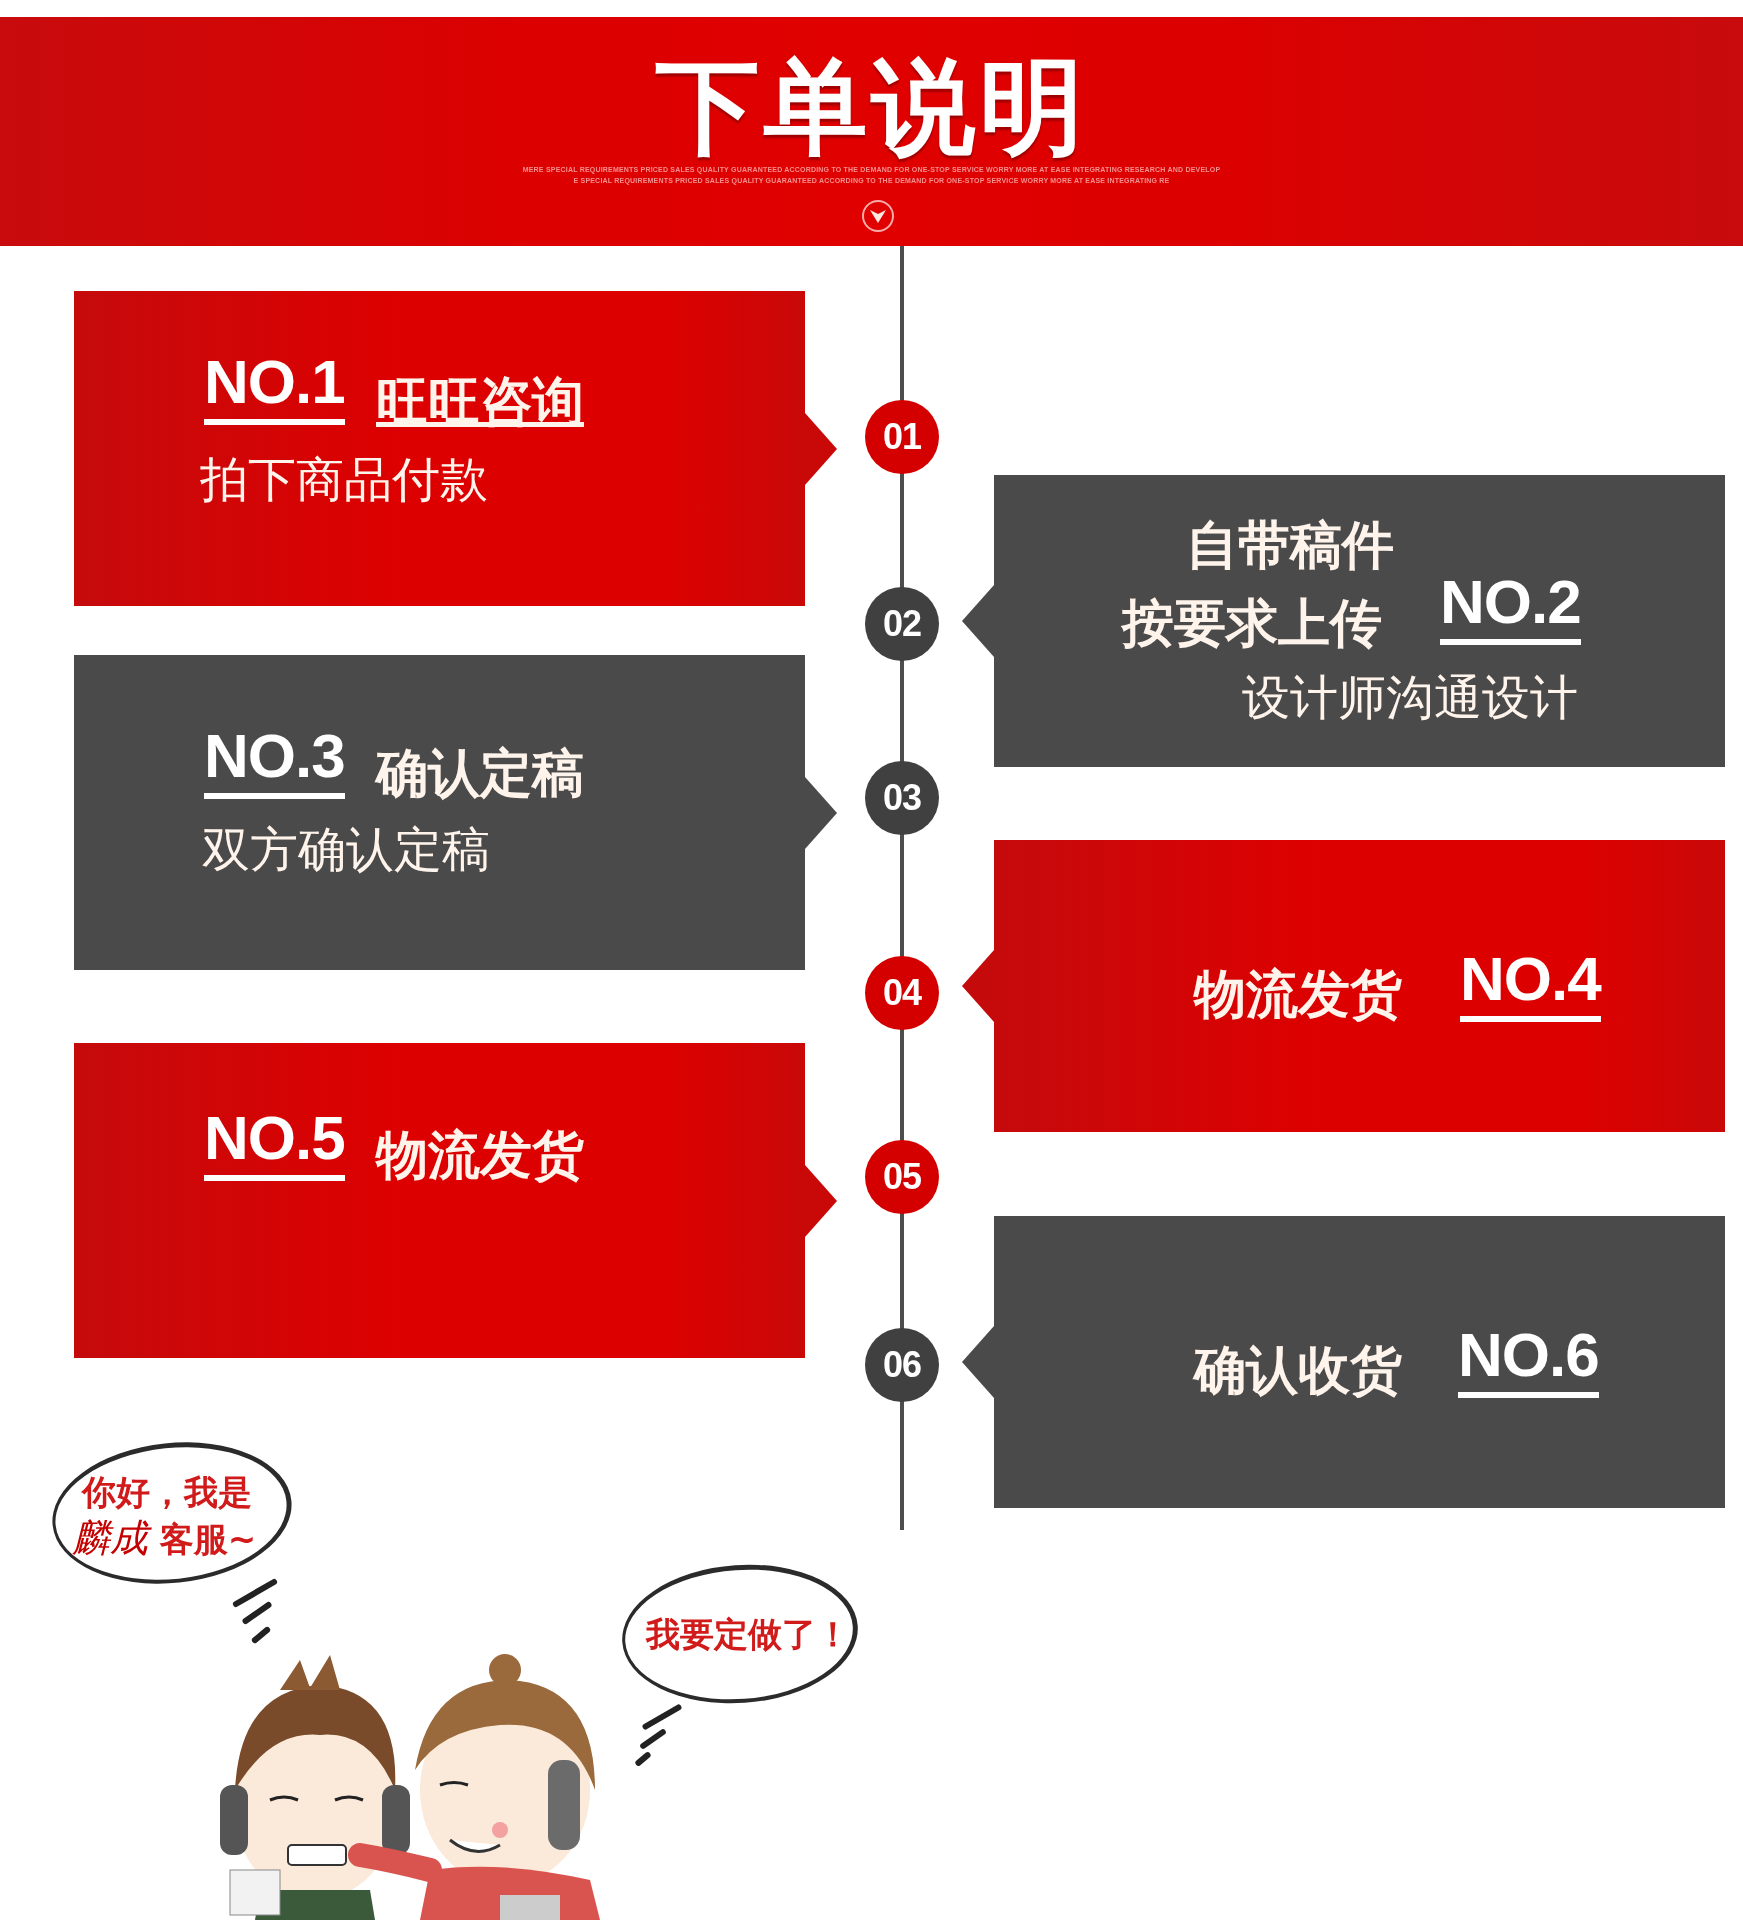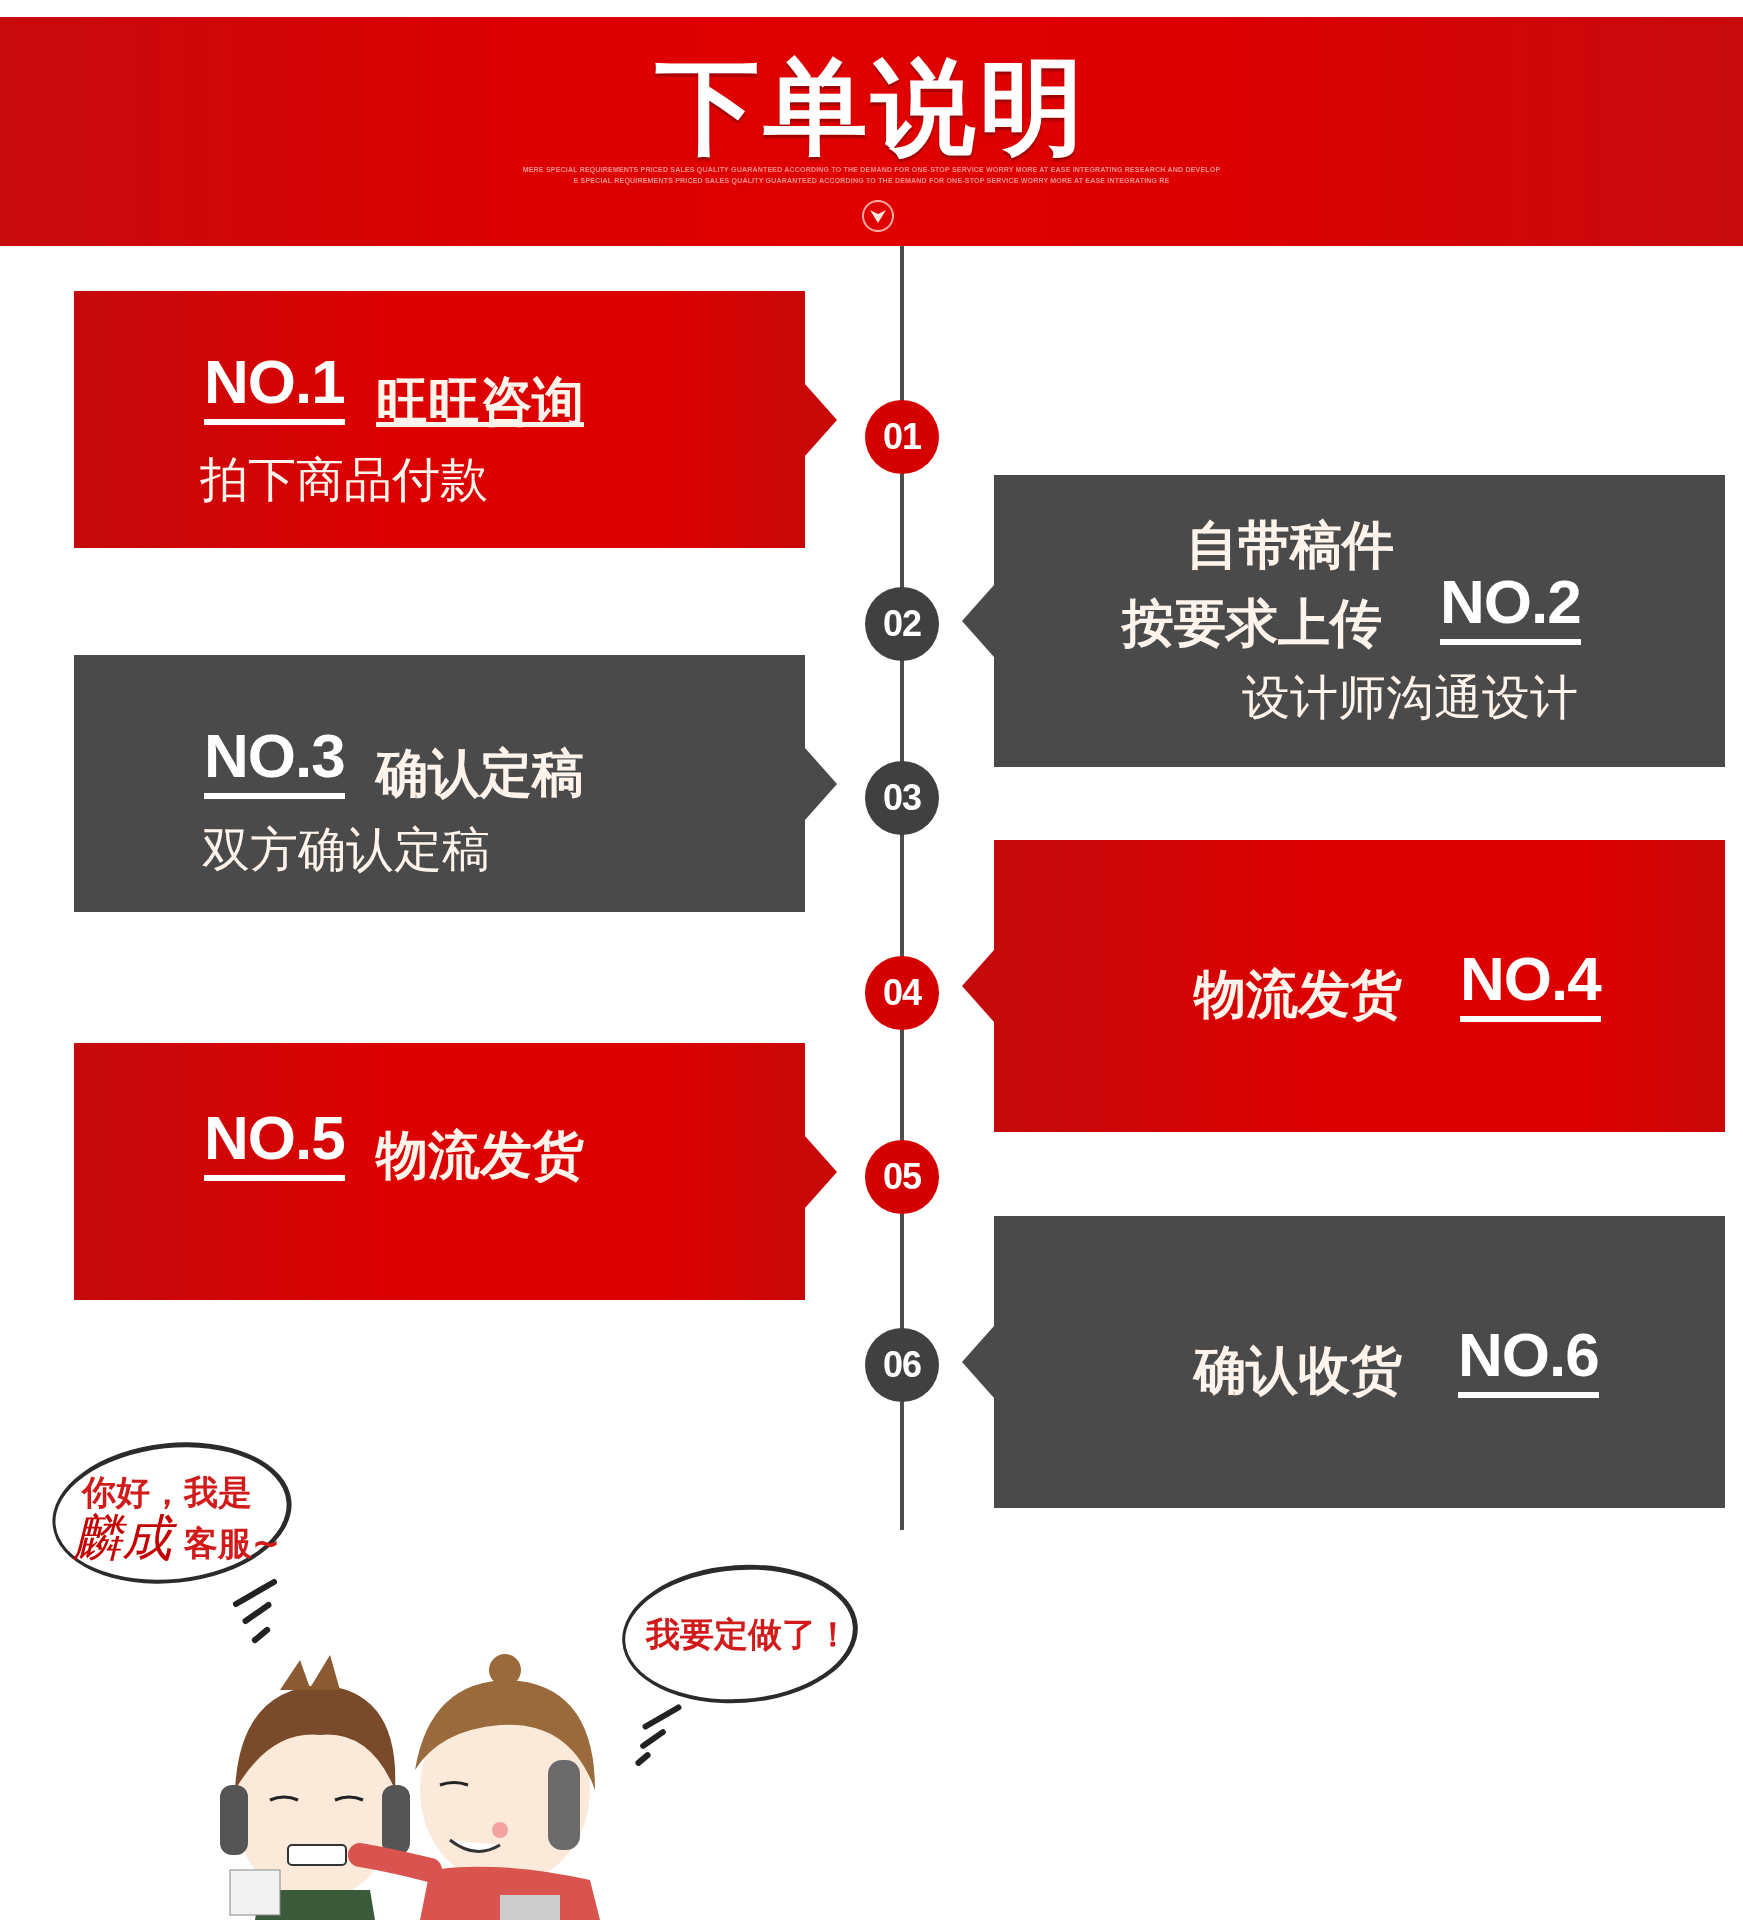--- a/index.html
+++ b/index.html
@@ -43,21 +43,21 @@
     display: flex; align-items: center; justify-content: center;
     letter-spacing: -1px;
   }
   .node.red { background: #d40000; }
   .node.gray { background: #404040; }
 
   
   .card { position: absolute; color: #ffffff; }
   .card.red { background: linear-gradient(90deg, #c50a0c 0%, #dd0000 45%, #dd0000 80%, #c90808 100%); }
   .card.gray { background: #4a4a4a; }
-  .card.left { left: 74px; width: 731px; height: 257px; }
+  .card.left { left: 74px; width: 731px; height: 315px; }
   .card.right { left: 994px; width: 731px; height: 292px; }
 
   .card .pointer {
     position: absolute; top: 50%; width: 0; height: 0; margin-top: -36px;
     border-top: 36px solid transparent; border-bottom: 36px solid transparent;
   }
   .card.left .pointer { right: -32px; border-left: 32px solid; }
   .card.right .pointer { left: -32px; border-right: 32px solid; }
   .card.left.red .pointer { border-left-color: #c90808; }
   .card.left.gray .pointer { border-left-color: #4a4a4a; }
@@ -78,21 +78,21 @@
   .bubble {
     position: absolute; border-radius: 50%;
     border: 5px solid #2b2b2b;
     border-left-width: 3px; border-bottom-width: 4px;
     background: #ffffff;
   }
   .bubble-text {
     position: absolute; color: #d11a1a; font-size: 34px; line-height: 44px;
     white-space: nowrap; font-weight: bold;
   }
-  .brand-red { color: #c40000; font-family: "DejaVu Serif", serif; font-weight: normal; font-style: italic; font-size: 50px; }
+  .brand-red { color: #c40000; font-family: "DejaVu Serif", serif; font-weight: normal; font-style: italic; font-size: 38px; }
   .squiggle { position: absolute; height: 6px; background: #222; border-radius: 3px; }
 </style>
 </head>
 <body>
 
 <div class="banner">
   <div class="banner-title">下单说明</div>
   <div class="banner-sub l1">MERE SPECIAL REQUIREMENTS PRICED SALES QUALITY GUARANTEED ACCORDING TO THE DEMAND FOR ONE-STOP SERVICE WORRY MORE AT EASE INTEGRATING RESEARCH AND DEVELOP</div>
   <div class="banner-sub l2">E SPECIAL REQUIREMENTS PRICED SALES QUALITY GUARANTEED ACCORDING TO THE DEMAND FOR ONE-STOP SERVICE WORRY MORE AT EASE INTEGRATING RE</div>
   <div class="down-circle">

